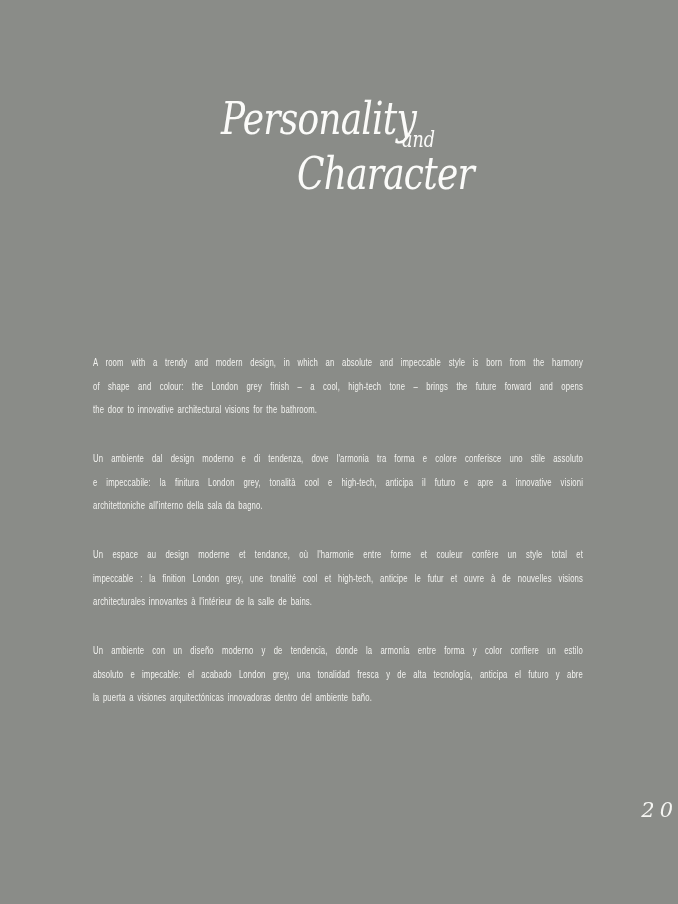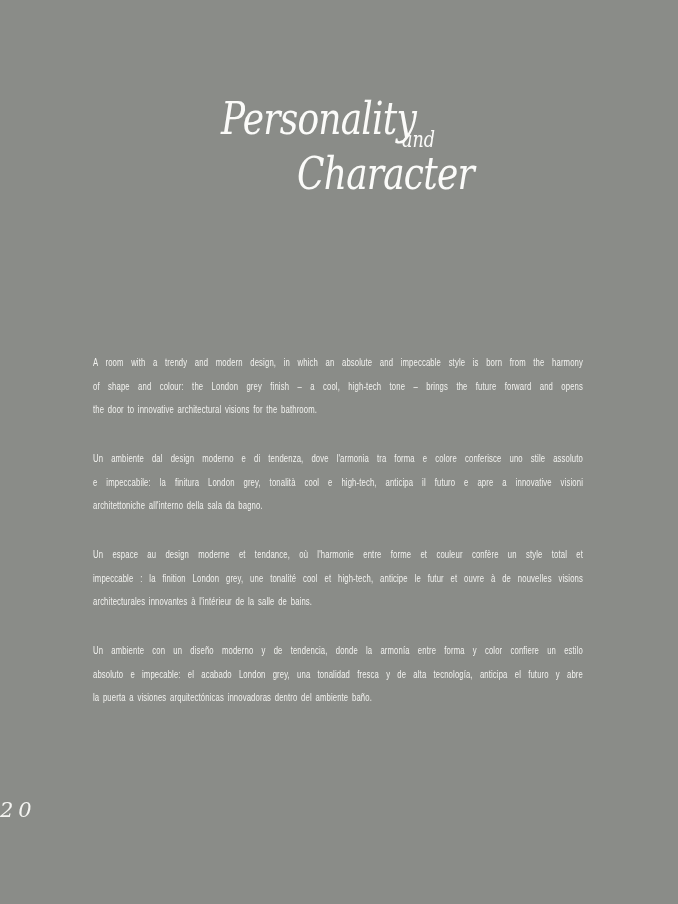--- a/index.html
+++ b/index.html
@@ -74,21 +74,21 @@
   }
   .para .line.last {
     text-align-last: left;
   }
   
   .page-number {
     position: absolute;
     left: 0;
     top: 798px;
     width: 100%;
-    text-align: left;
+    text-align: right;
     color: #f5f5f2;
     font-family: "DejaVu Serif", serif;
     font-style: italic;
     font-size: 21px;
     letter-spacing: 5px;
   }
 </style>
 </head>
 <body>
 

